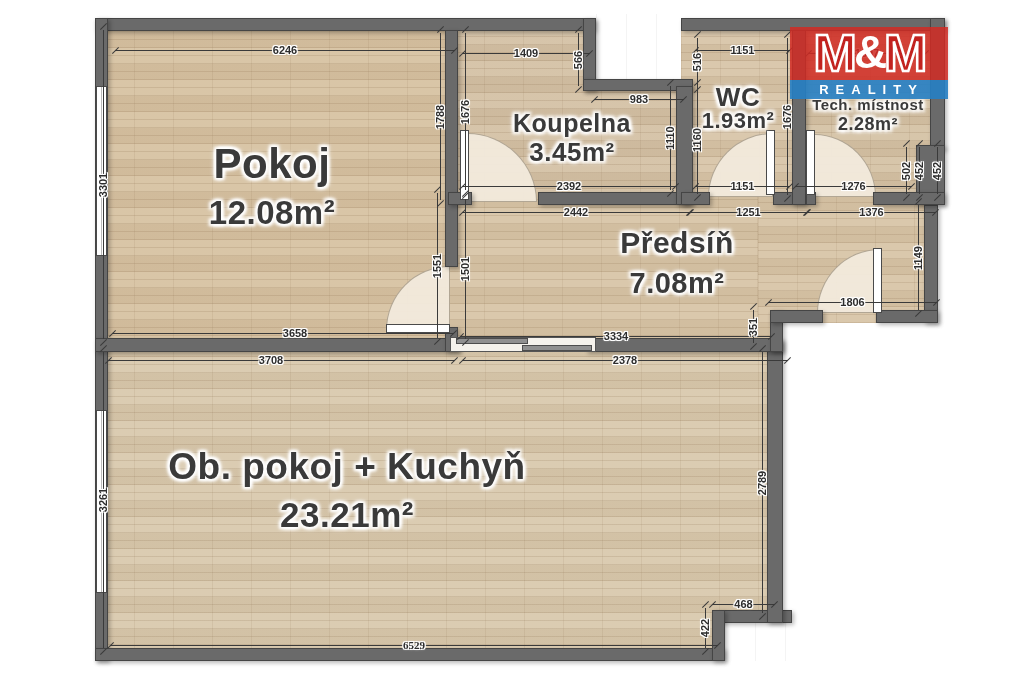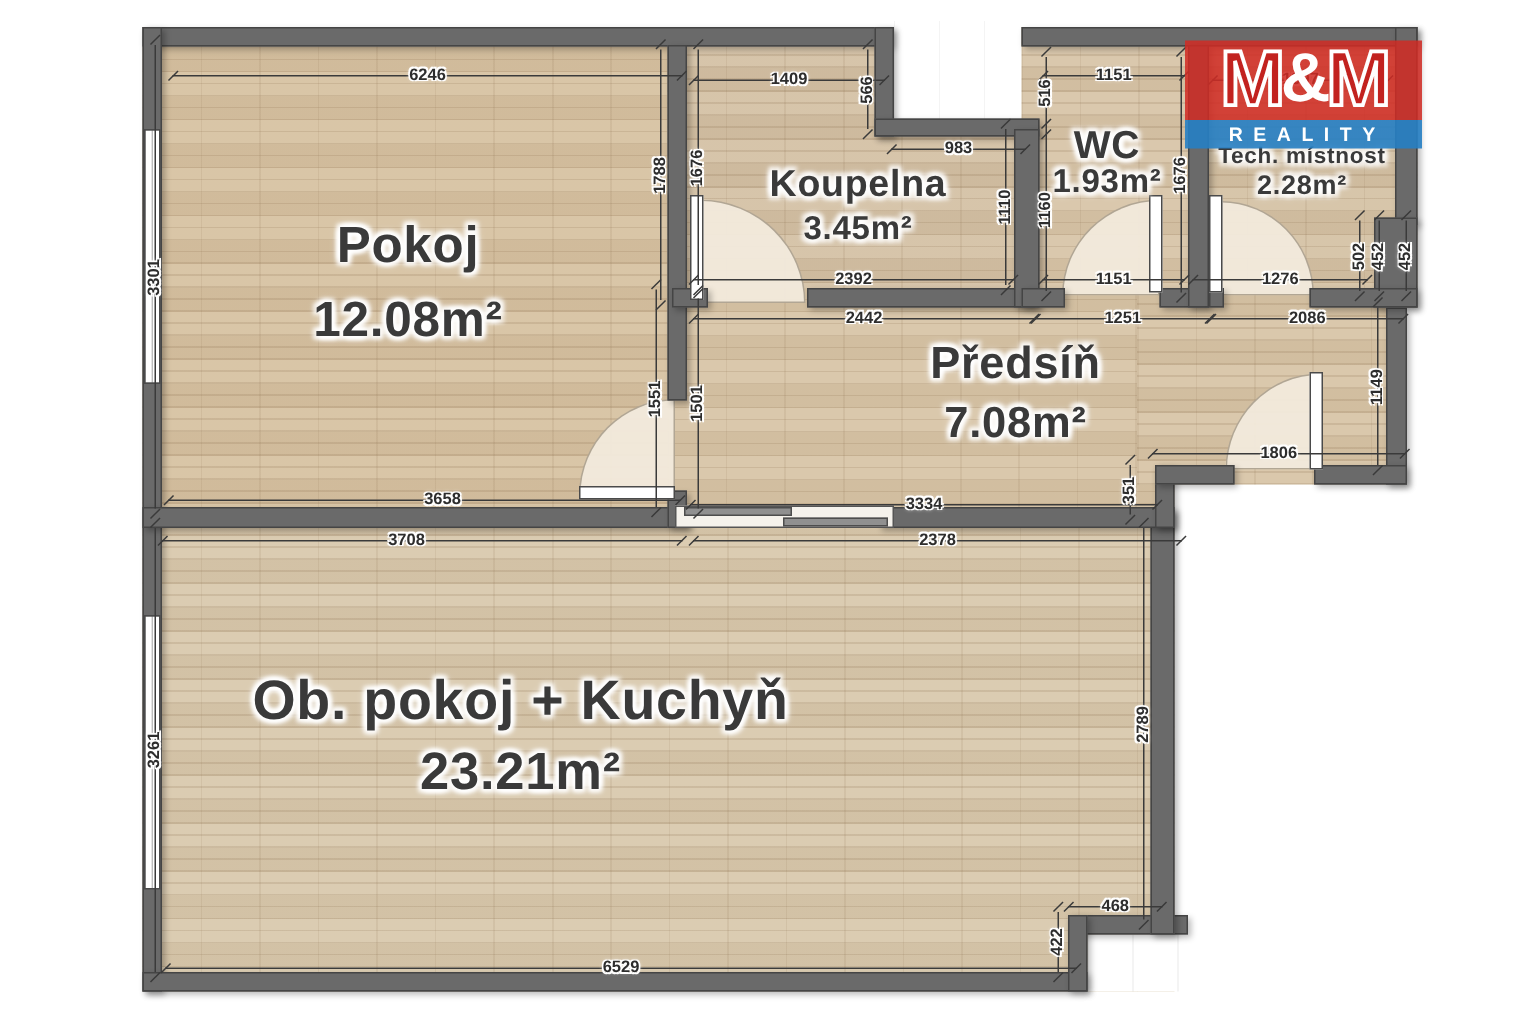--- a/index.html
+++ b/index.html
@@ -171,21 +171,21 @@
       <div class="dim h" style="left: 462px; top: 212px;">
         <div class="ln" style="width: 228px;"></div>
         <span class="lb" style="left: 114px; top: 0px;">2442</span>
       </div>
       <div class="dim h" style="left: 690px; top: 212px;">
         <div class="ln" style="width: 117px;"></div>
         <span class="lb" style="left: 58.5px; top: 0px;">1251</span>
       </div>
       <div class="dim h" style="left: 807px; top: 212px;">
         <div class="ln" style="width: 129px;"></div>
-        <span class="lb" style="left: 64.5px; top: 0px;">2086</span>
+        <span class="lb" style="left: 64.5px; top: 0px;">1376</span>
       </div>
       <div class="dim h" style="left: 768px; top: 302px;">
         <div class="ln" style="width: 169px;"></div>
         <span class="lb" style="left: 84.5px; top: 0px;">1806</span>
       </div>
       <div class="dim h" style="left: 460px; top: 336px;">
         <div class="ln" style="width: 312px;"></div>
         <span class="lb" style="left: 156px; top: 0px;">3334</span>
       </div>
       <div class="dim h" style="left: 112px; top: 333px;">
@@ -199,21 +199,21 @@
       <div class="dim h" style="left: 462px; top: 360px;">
         <div class="ln" style="width: 326px;"></div>
         <span class="lb" style="left: 163px; top: 0px;">2378</span>
       </div>
       <div class="dim h" style="left: 712px; top: 604px;">
         <div class="ln" style="width: 63px;"></div>
         <span class="lb" style="left: 31.5px; top: 0px;">468</span>
       </div>
       <div class="dim h" style="left: 110px; top: 645px;">
         <div class="ln" style="width: 608px;"></div>
-        <span class="lb" style="left: 304px; top: 0px;">6529</span>
+        <span class="lb" style="left: 304px; top: 0px; font-family: Liberation Serif, serif;">6529</span>
       </div>
       <div class="dim v" style="left: 103px; top: 30px;">
         <div class="ln" style="height: 309px;"></div>
         <span class="lb" style="top: 154.5px; left: 0px;">3301</span>
       </div>
       <div class="dim v" style="left: 440px; top: 33px;">
         <div class="ln" style="height: 167px;"></div>
         <span class="lb" style="top: 83.5px; left: 0px;">1788</span>
       </div>
       <div class="dim v" style="left: 465px; top: 33px;">
@@ -276,24 +276,24 @@
         <div class="ln" style="height: 261px;"></div>
         <span class="lb" style="top: 130.5px; left: 0px;">2789</span>
       </div>
       <div class="dim v" style="left: 705px; top: 608px;">
         <div class="ln" style="height: 40px;"></div>
         <span class="lb" style="top: 20px; left: 0px;">422</span>
       </div>
     </div>
 
   <div id="rlabels">
-      <div class="rlabel" style="left: 272px; top: 164px; font-size: 34px;">Pokoj</div>
+      <div class="rlabel" style="left: 272px; top: 164px; font-size: 42px;">Pokoj</div>
       <div class="rlabel" style="left: 272px; top: 213px; font-size: 33px;">12.08m²</div>
       <div class="rlabel" style="left: 572px; top: 123px; font-size: 25px;">Koupelna</div>
-      <div class="rlabel" style="left: 572px; top: 152px; font-size: 22px;">3.45m²</div>
+      <div class="rlabel" style="left: 572px; top: 152px; font-size: 26px;">3.45m²</div>
       <div class="rlabel" style="left: 738px; top: 97px; font-size: 26px;">WC</div>
       <div class="rlabel" style="left: 738px; top: 121px; font-size: 22px;">1.93m²</div>
       <div class="rlabel" style="left: 868px; top: 104px; font-size: 15px;">Tech. místnost</div>
       <div class="rlabel" style="left: 868px; top: 124px; font-size: 18px;">2.28m²</div>
       <div class="rlabel" style="left: 677px; top: 243px; font-size: 30px;">Předsíň</div>
       <div class="rlabel" style="left: 677px; top: 283px; font-size: 29px;">7.08m²</div>
       <div class="rlabel" style="left: 347px; top: 467px; font-size: 37px;">Ob. pokoj + Kuchyň</div>
       <div class="rlabel" style="left: 347px; top: 515px; font-size: 35px;">23.21m²</div>
     </div>
 

